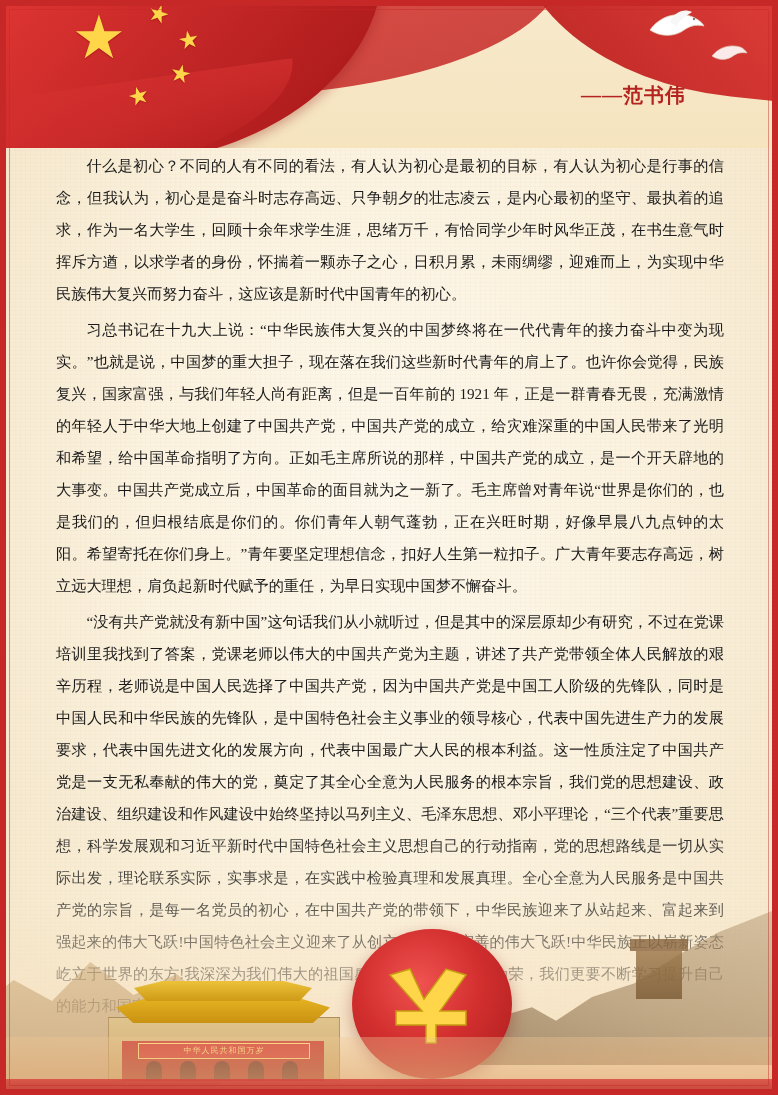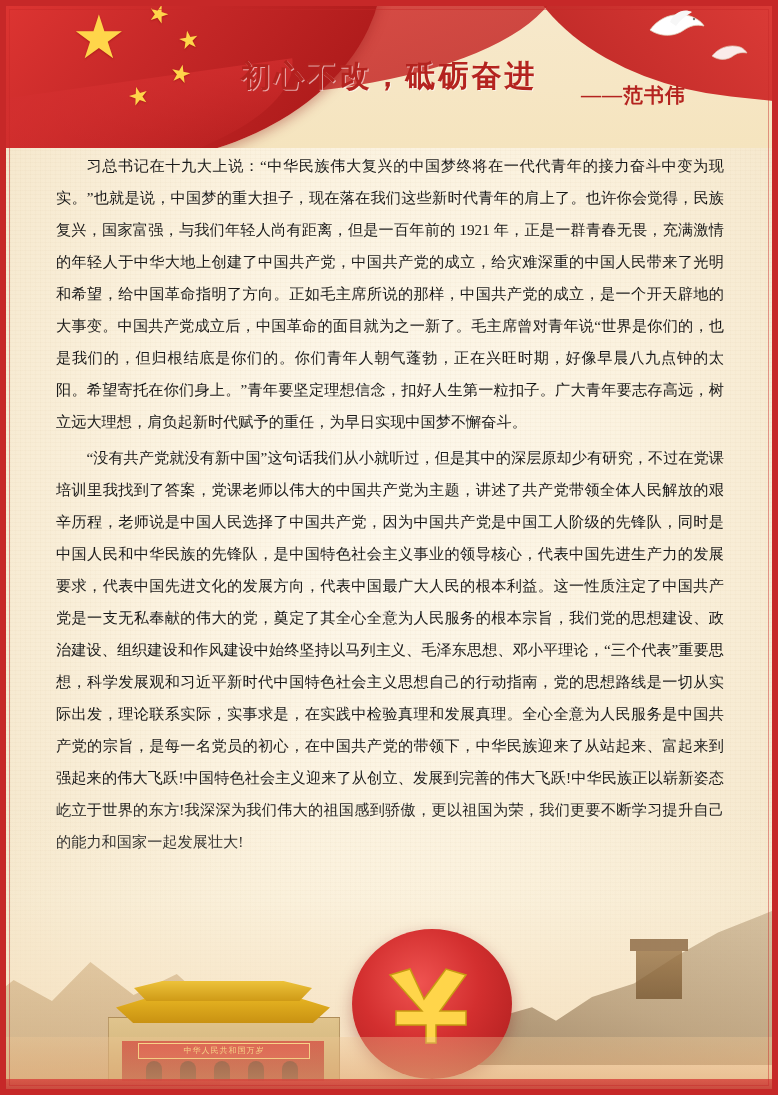--- a/index.html
+++ b/index.html
@@ -328,25 +328,25 @@
 
     <svg class="dove" viewBox="0 0 60 36">
       <path d="M4 24 C14 10, 30 6, 44 10 C50 12, 56 16, 58 20 C50 18, 44 20, 38 24 C30 30, 16 32, 4 24 Z" fill="#ffffff" stroke="#e0d6c0" stroke-width="0.8"></path>
       <path d="M24 16 C28 6, 38 2, 46 6 C40 10, 34 14, 30 20 Z" fill="#f7f7f7"></path>
       <circle cx="48" cy="13" r="1.2" fill="#777"></circle>
     </svg>
     <svg class="dove2" viewBox="0 0 38 24">
       <path d="M2 16 C9 7, 20 4, 30 7 C33 8, 36 11, 37 13 C31 12, 27 13, 23 16 C18 20, 9 21, 2 16 Z" fill="#ffffff" stroke="#e0d6c0" stroke-width="0.7"></path>
     </svg>
 
-    <div class="title">初心不改，砥砺奋进</div>
     <div class="author">——范书伟</div>
   </div>
 
   <div class="content">
+    <p class="para">什么是初心？不同的人有不同的看法，有人认为初心是最初的目标，有人认为初心是行事的信念，但我认为，初心是是奋斗时志存高远、只争朝夕的壮志凌云，是内心最初的坚守、最执着的追求，作为一名大学生，回顾十余年求学生涯，思绪万千，有恰同学少年时风华正茂，在书生意气时挥斥方遒，以求学者的身份，怀揣着一颗赤子之心，日积月累，未雨绸缪，迎难而上，为实现中华民族伟大复兴而努力奋斗，这应该是新时代中国青年的初心。</p>
     <p class="para">习总书记在十九大上说：“中华民族伟大复兴的中国梦终将在一代代青年的接力奋斗中变为现实。”也就是说，中国梦的重大担子，现在落在我们这些新时代青年的肩上了。也许你会觉得，民族复兴，国家富强，与我们年轻人尚有距离，但是一百年前的 1921 年，正是一群青春无畏，充满激情的年轻人于中华大地上创建了中国共产党，中国共产党的成立，给灾难深重的中国人民带来了光明和希望，给中国革命指明了方向。正如毛主席所说的那样，中国共产党的成立，是一个开天辟地的大事变。中国共产党成立后，中国革命的面目就为之一新了。毛主席曾对青年说“世界是你们的，也是我们的，但归根结底是你们的。你们青年人朝气蓬勃，正在兴旺时期，好像早晨八九点钟的太阳。希望寄托在你们身上。”青年要坚定理想信念，扣好人生第一粒扣子。广大青年要志存高远，树立远大理想，肩负起新时代赋予的重任，为早日实现中国梦不懈奋斗。</p>
     <p class="para">“没有共产党就没有新中国”这句话我们从小就听过，但是其中的深层原却少有研究，不过在党课培训里我找到了答案，党课老师以伟大的中国共产党为主题，讲述了共产党带领全体人民解放的艰辛历程，老师说是中国人民选择了中国共产党，因为中国共产党是中国工人阶级的先锋队，同时是中国人民和中华民族的先锋队，是中国特色社会主义事业的领导核心，代表中国先进生产力的发展要求，代表中国先进文化的发展方向，代表中国最广大人民的根本利益。这一性质注定了中国共产党是一支无私奉献的伟大的党，奠定了其全心全意为人民服务的根本宗旨，我们党的思想建设、政治建设、组织建设和作风建设中始终坚持以马列主义、毛泽东思想、邓小平理论，“三个代表”重要思想，科学发展观和习近平新时代中国特色社会主义思想自己的行动指南，党的思想路线是一切从实际出发，理论联系实际，实事求是，在实践中检验真理和发展真理。全心全意为人民服务是中国共产党的宗旨，是每一名党员的初心，在中国共产党的带领下，中华民族迎来了从站起来、富起来到强起来的伟大飞跃!中国特色社会主义迎来了从创立、发展到完善的伟大飞跃!中华民族正以崭新姿态屹立于世界的东方!我深深为我们伟大的祖国感到骄傲，更以祖国为荣，我们更要不断学习提升自己的能力和国家一起发展壮大!</p>
   </div>
 
   <div class="footer-art">
     <div class="footer-fade"></div>
 
     <div class="hill"></div>
 
     <div class="wall"></div>

